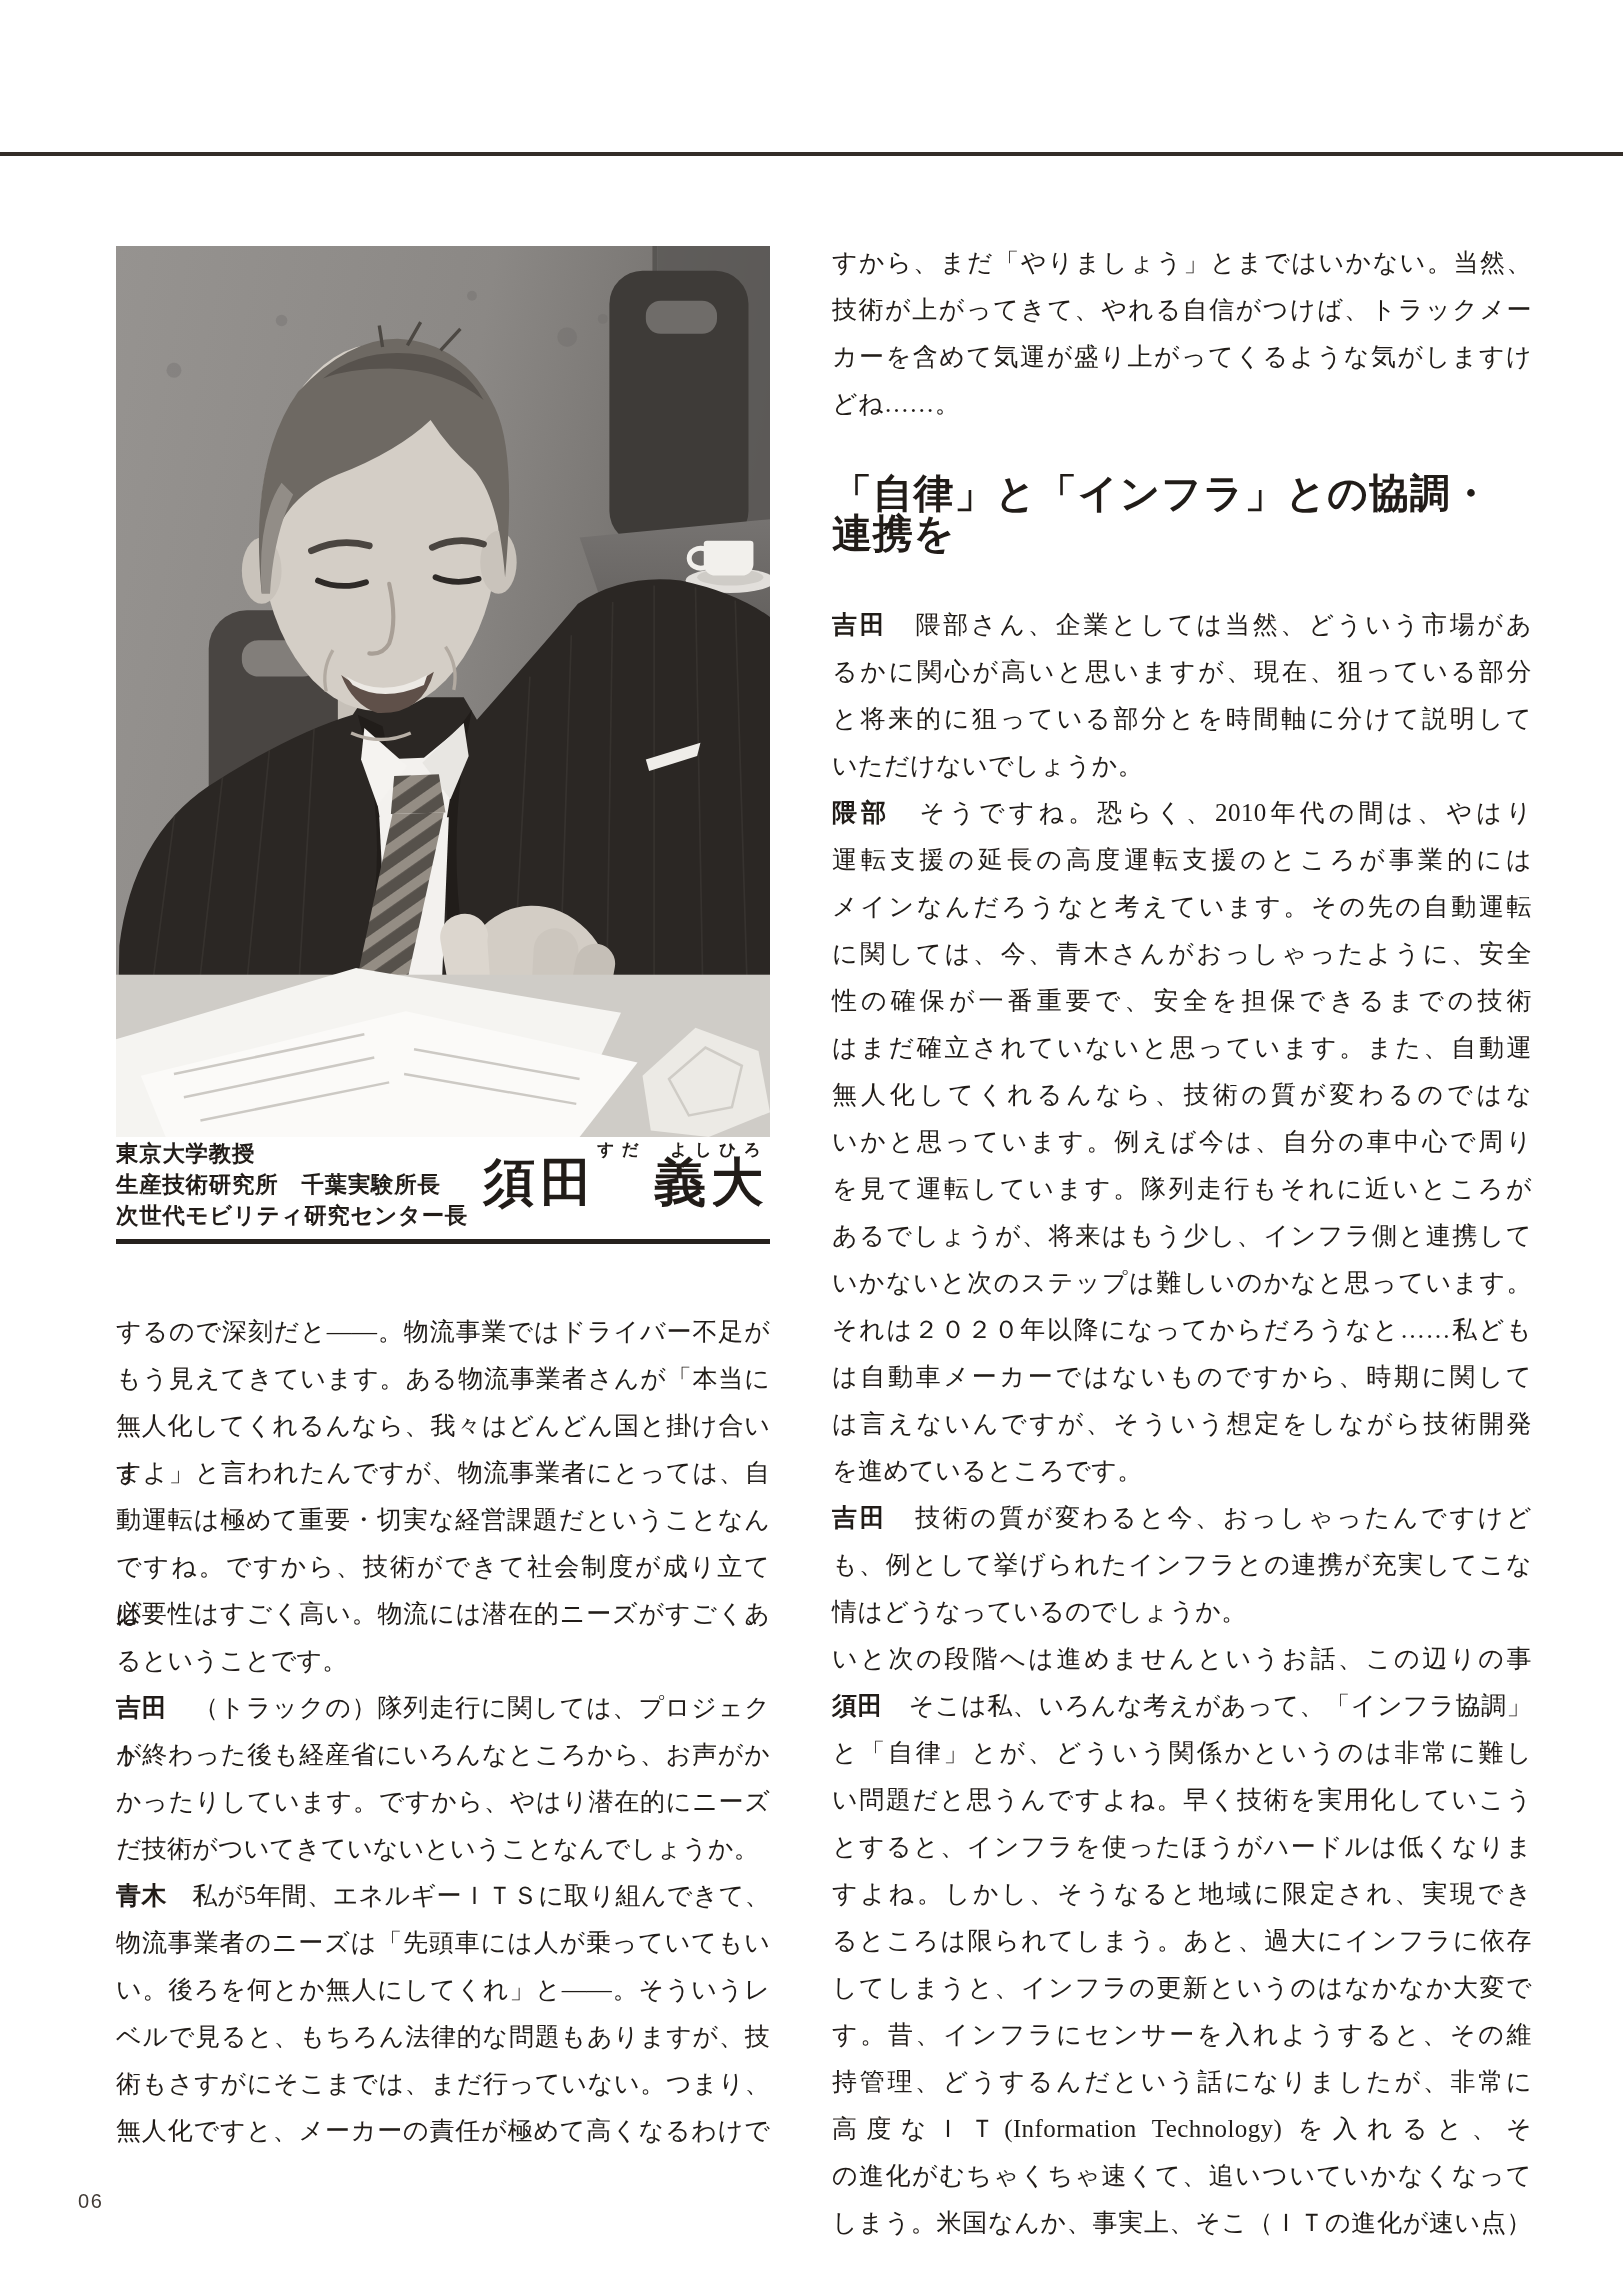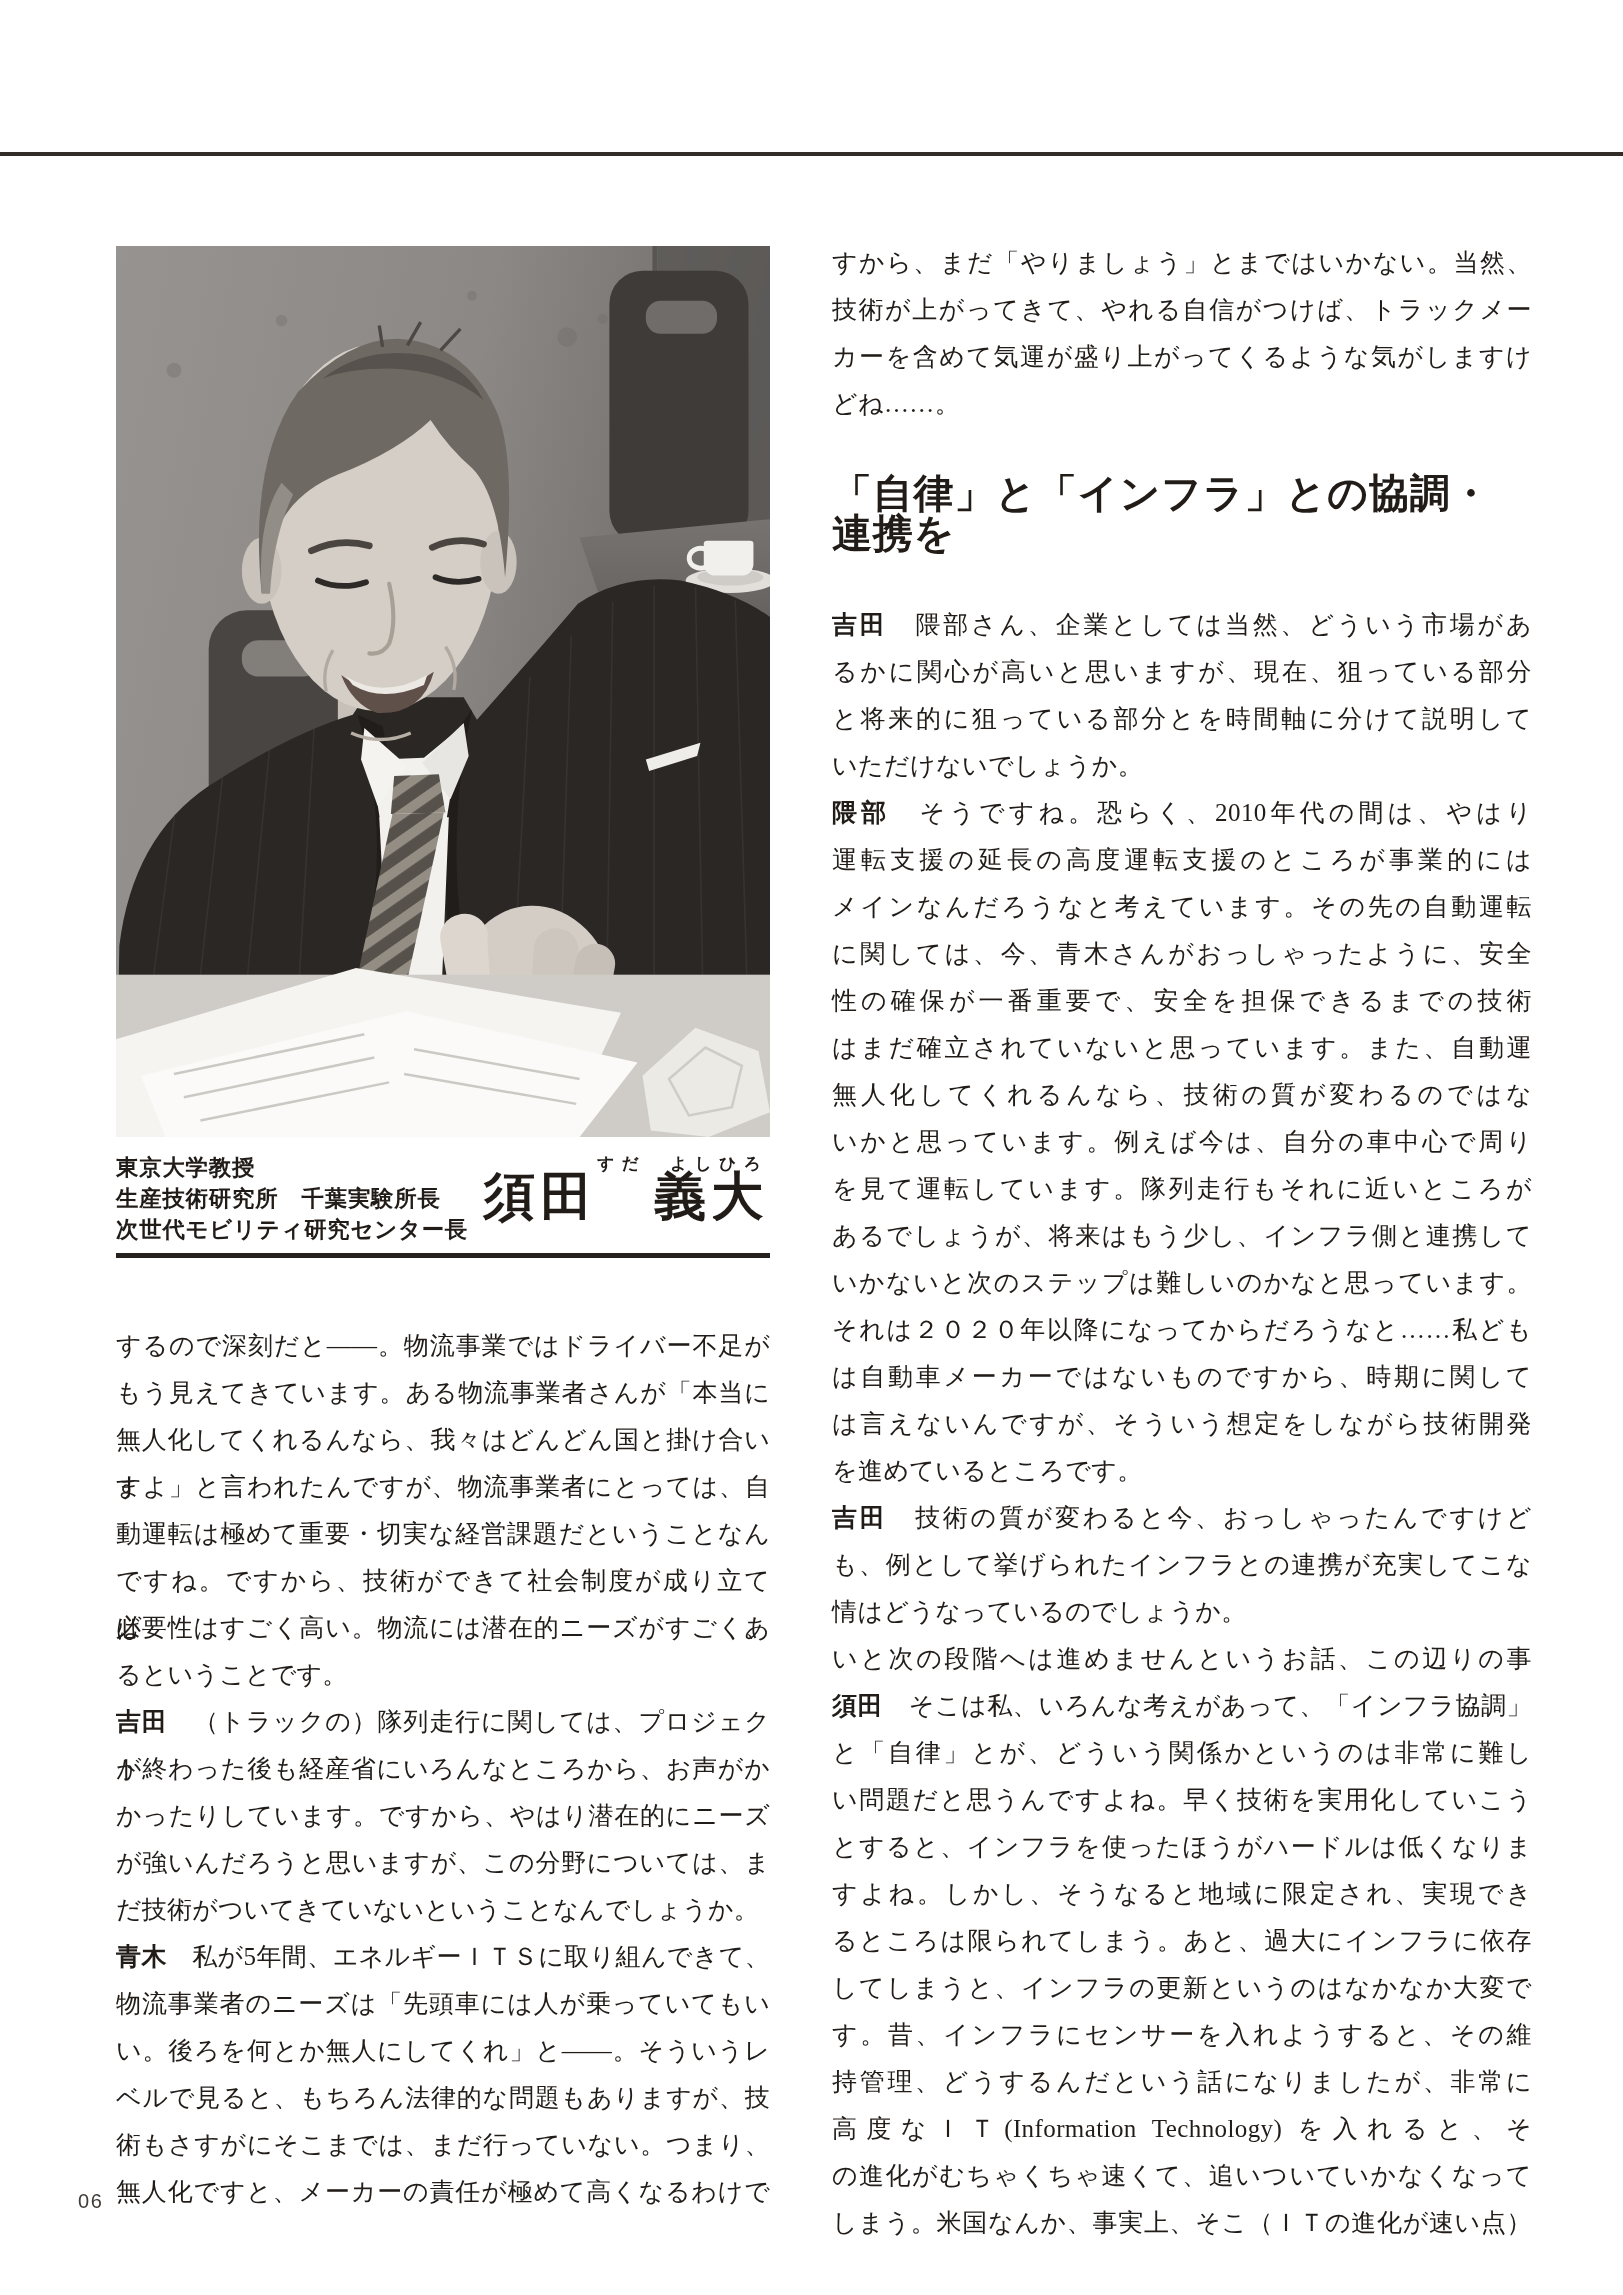--- a/index.html
+++ b/index.html
@@ -18,21 +18,21 @@
 
   .top-rule{
     position:absolute;left:0;top:152px;width:1623px;height:4.1px;
     background:var(--rule);
   }
 
   
   .left-col{position:absolute;left:116px;top:246px;width:654px;}
   .photo{display:block;width:654px;height:891px;}
 
-  .caption{display:flex;justify-content:space-between;margin-top:15px;}
+  .caption{display:flex;justify-content:space-between;margin-top:1px;}
   .cap-titles{flex:0 0 auto;}
   .cap-line{
     font-size:22.4px;line-height:31px;font-weight:bold;
     letter-spacing:0.8px;white-space:pre;
   }
   .name-block{flex:0 0 auto;text-align:right;margin-top:1.7px;padding-right:1.7px;}
   .furigana{font-size:16.6px;letter-spacing:7.5px;line-height:20px;font-weight:bold;}
   .name{font-size:52px;font-weight:bold;letter-spacing:5px;line-height:46px;white-space:pre;}
 
   .caption-rule{margin-top:7.5px;height:5.8px;width:654px;background:#26211d;}
@@ -236,21 +236,20 @@
         <div class="tl j">もう見えてきています。ある物流事業者さんが「本当に</div>
         <div class="tl j">無人化してくれるんなら、我々はどんどん国と掛け合いま</div>
         <div class="tl j">すよ」と言われたんですが、物流事業者にとっては、自</div>
         <div class="tl j">動運転は極めて重要・切実な経営課題だということなん</div>
         <div class="tl j">ですね。ですから、技術ができて社会制度が成り立てば、</div>
         <div class="tl j">必要性はすごく高い。物流には潜在的ニーズがすごくあ</div>
         <div class="tl">るということです。</div>
         <div class="tl j"><span class="speaker">吉田</span>　（トラックの）隊列走行に関しては、プロジェクト</div>
         <div class="tl j">が終わった後も経産省にいろんなところから、お声がか</div>
         <div class="tl j">かったりしています。ですから、やはり潜在的にニーズ</div>
-        <div class="tl j">が強いんだろうと思いますが、この分野については、ま</div>
         <div class="tl">だ技術がついてきていないということなんでしょうか。</div>
         <div class="tl j"><span class="speaker">青木</span>　私が5年間、エネルギーＩＴＳに取り組んできて、</div>
         <div class="tl j">物流事業者のニーズは「先頭車には人が乗っていてもい</div>
         <div class="tl j">い。後ろを何とか無人にしてくれ」と——。そういうレ</div>
         <div class="tl j">ベルで見ると、もちろん法律的な問題もありますが、技</div>
         <div class="tl j">術もさすがにそこまでは、まだ行っていない。つまり、</div>
         <div class="tl j">無人化ですと、メーカーの責任が極めて高くなるわけで</div>
       </div>
   </div>
 

